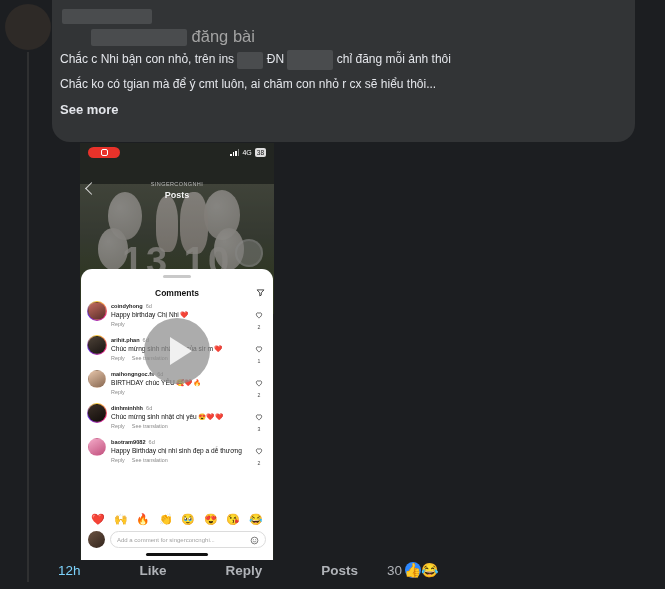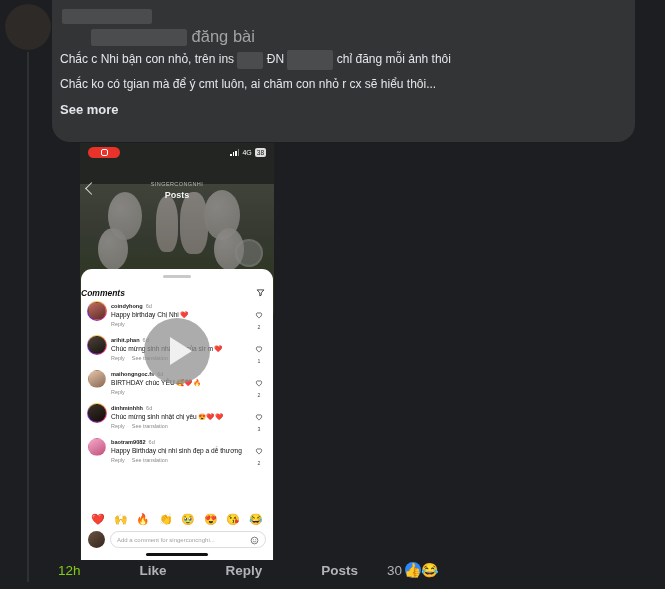--- a/index.html
+++ b/index.html
@@ -262,21 +262,21 @@
   }
   .grabber {
     width: 28px; height: 3px;
     border-radius: 2px;
     background: #c9c9c9;
     margin: 6px auto 4px;
   }
   .sheet-head {
     position: relative;
     height: 16px;
-    font-style: italic;
+    text-align: center;
   }
   .sheet-title {
     font-size: 8.5px;
     font-weight: bold;
     color: #111;
   }
   .filter-icon {
     position: absolute;
     right: 8px;
     top: 1px;
@@ -427,21 +427,21 @@
   
   .actions {
     position: absolute;
     left: 58px;
     top: 562px;
     display: flex;
     align-items: center;
     gap: 15px;
     font-size: 13.5px;
   }
-  .act-time { color: #84cc16; }
+  .act-time { color: #7dd3fc; }
   .act-link {
     color: #b0b3b8;
     font-weight: bold;
     cursor: pointer;
     padding-left: 44px;
   }
   .react-group {
     display: flex;
     align-items: center;
     gap: 3px;
@@ -490,20 +490,21 @@
 
     <div class="photo">
       <div class="photo-scene">
         <div class="balloon" style="left:28px;top:8px;width:34px;height:48px;"></div>
         <div class="balloon" style="left:18px;top:44px;width:30px;height:42px;"></div>
         <div class="balloon" style="left:124px;top:6px;width:36px;height:50px;"></div>
         <div class="balloon" style="left:134px;top:44px;width:30px;height:42px;"></div>
         <div class="dress" style="left:76px;top:12px;width:22px;height:56px;"></div>
         <div class="dress" style="left:100px;top:8px;width:28px;height:62px;"></div>
       </div>
+      <div class="numbers">13 10</div>
       <div class="shutter"></div>
       <div class="dark-veil"></div>
     </div>
 
     <div class="statusbar">
       <div class="rec-pill">
         <div class="rec-glyph"></div>
       </div>
       <div class="status-right">
         <span class="bars">

